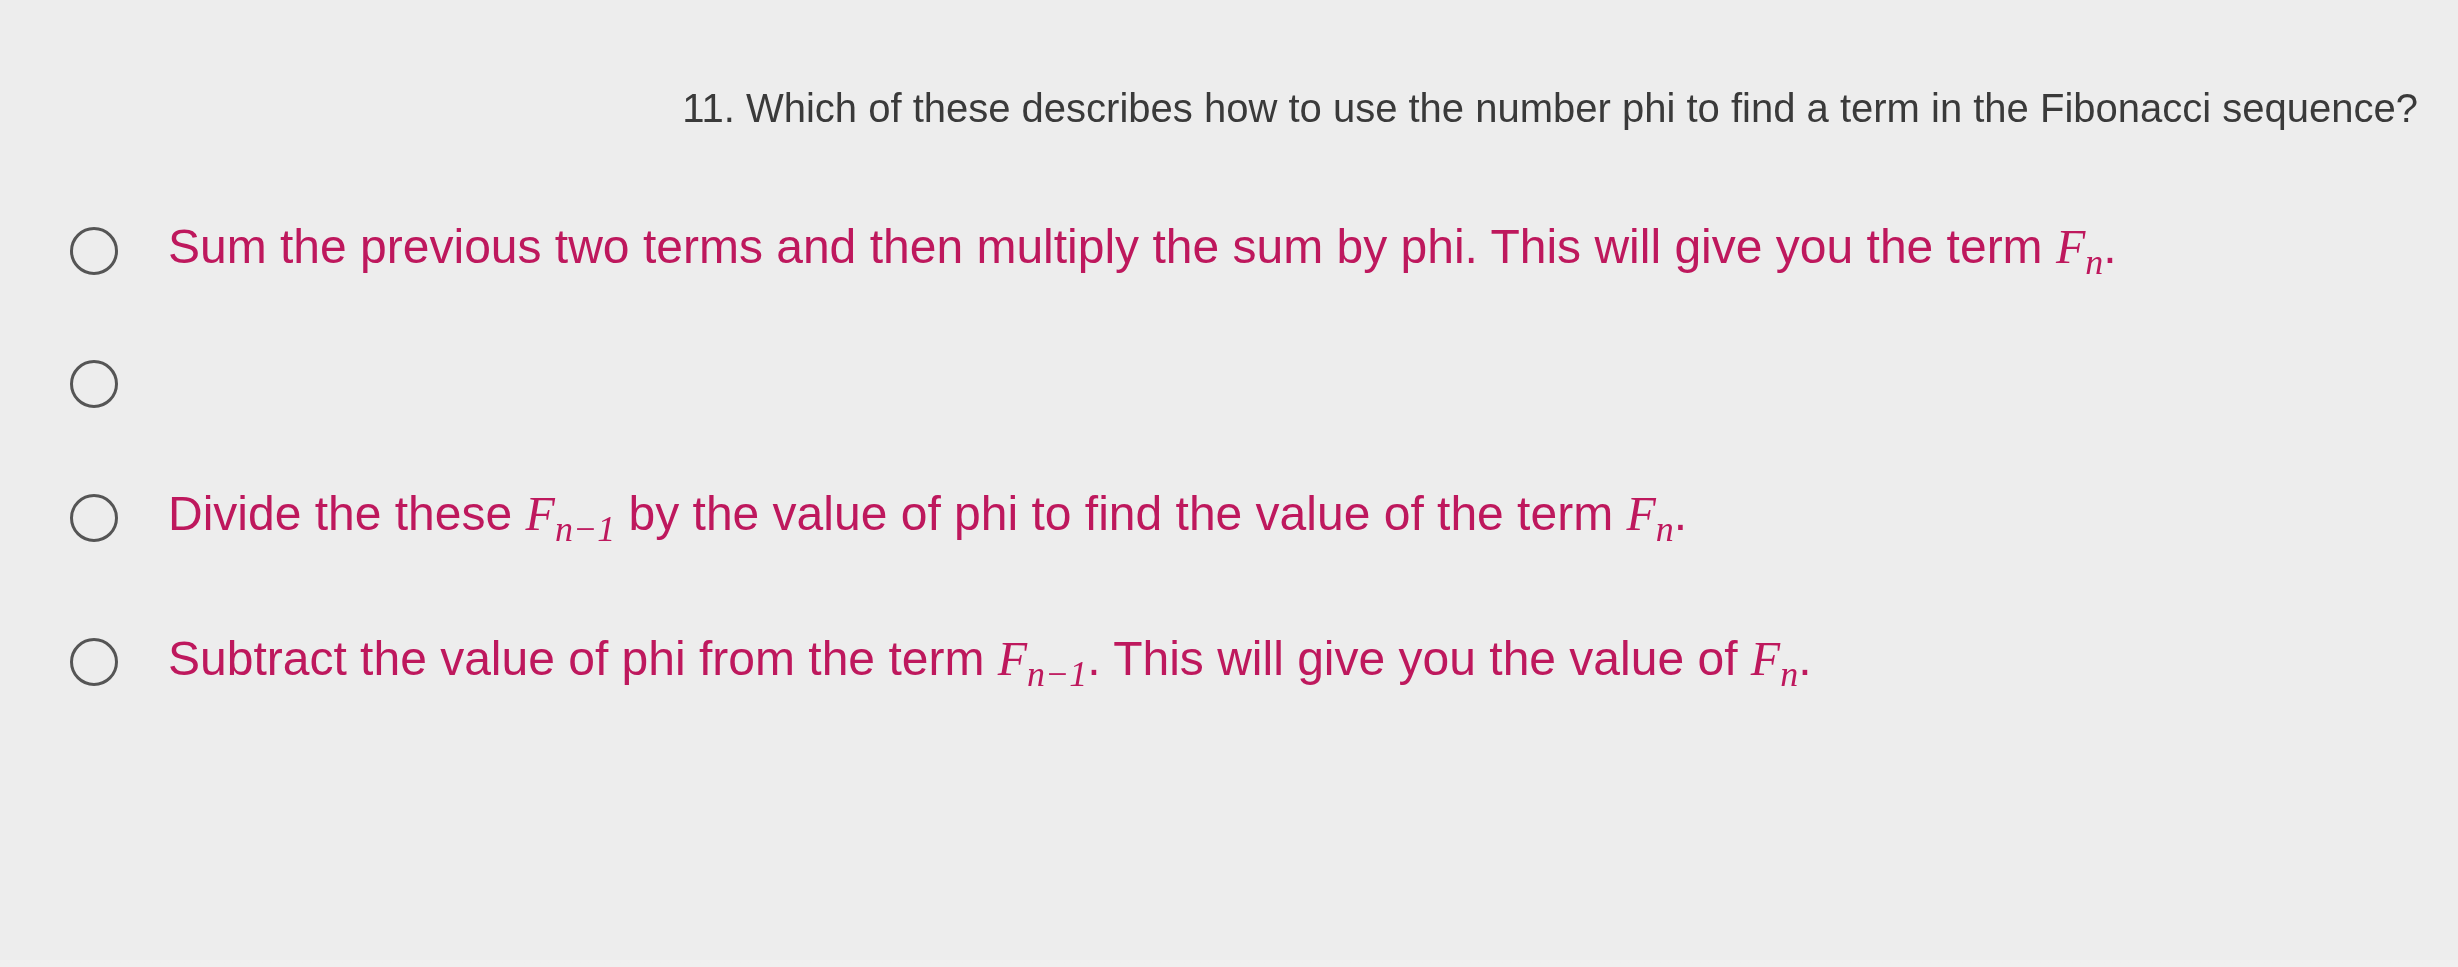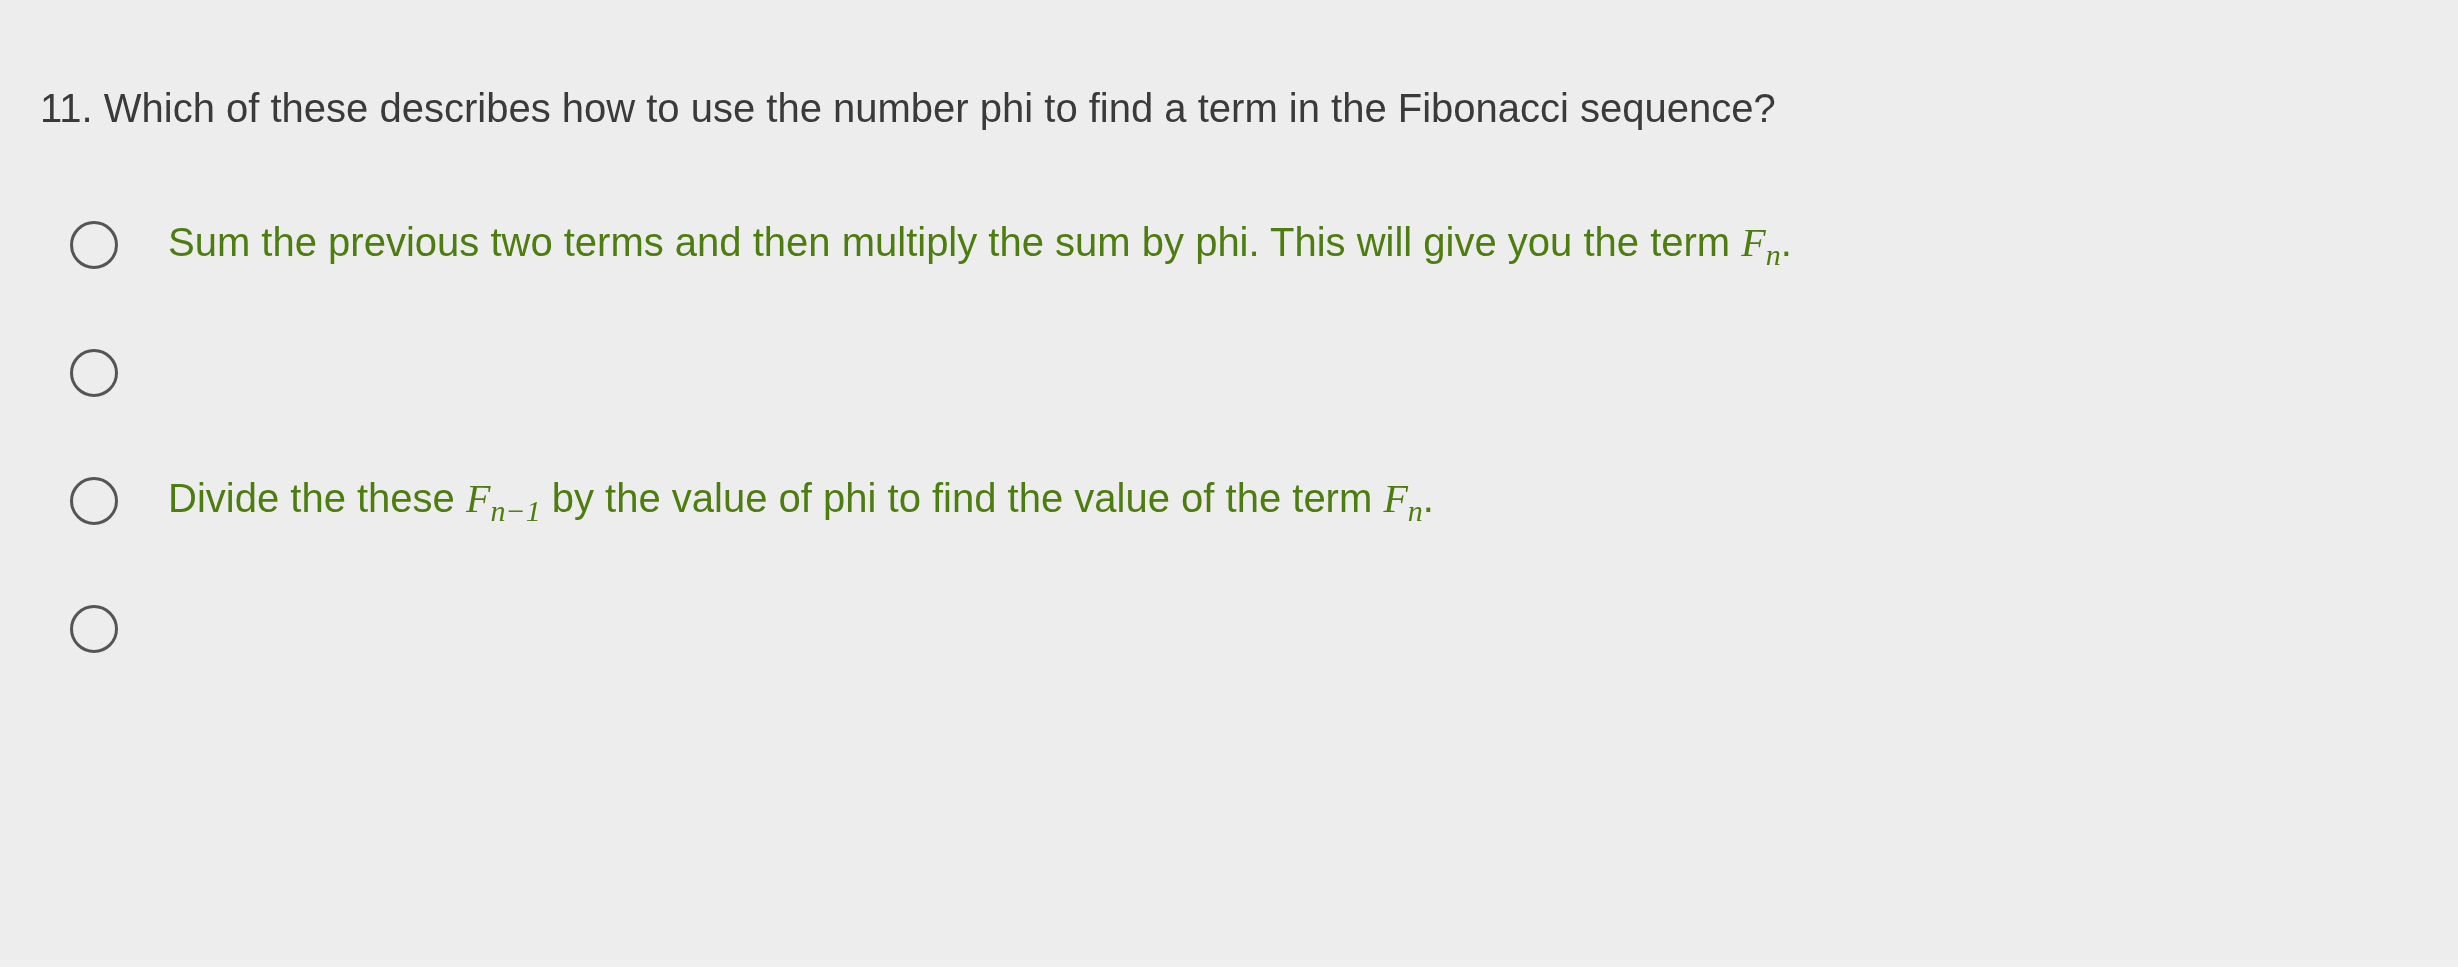--- a/index.html
+++ b/index.html
@@ -15,20 +15,21 @@
       padding: 0;
     }
     .content-wrapper {
       background: #ededed;
       padding: 80px 40px 60px 40px;
       min-height: 960px;
       position: relative;
     }
     .question-container {
       margin-bottom: 50px;
+      text-align: right;
     }
     .question-text {
       font-size: 40px;
       color: #3a3a3a;
       line-height: 1.4;
       font-weight: 400;
     }
     .question-number {
       display: inline;
     }
@@ -45,22 +46,22 @@
       width: 48px;
       height: 48px;
       border: 3px solid #555;
       border-radius: 50%;
       flex-shrink: 0;
       margin-right: 50px;
       background: transparent;
       cursor: pointer;
     }
     .option-text {
-      font-size: 40px;
-      color: #4d7c0f;
+      font-size: 48px;
+      color: #be185d;
       line-height: 1.3;
       font-weight: 400;
     }
     .math-var {
       font-family: 'Times New Roman', serif;
       font-style: italic;
     }
     .subscript {
       font-size: 0.75em;
       vertical-align: sub;
@@ -95,17 +96,20 @@
 
     <div class="option-row">
       <div class="radio-circle"></div>
       <div class="option-text">
         <span>Divide the these </span><span class="math-var">F</span><span class="subscript">n−1</span><span> by the value of phi to find the value of the term </span><span class="math-var">F</span><span class="subscript">n</span><span>.</span>
       </div>
     </div>
 
     <div class="option-row">
       <div class="radio-circle"></div>
+      <div class="option-text">
+        <span>Subtract the value of phi from the term </span><span class="math-var">F</span><span class="subscript">n−1</span><span>. This will give you the value of </span><span class="math-var">F</span><span class="subscript">n</span><span>.</span>
+      </div>
     </div>
 
   </div>
 
 </div>
 
 </body></html>

